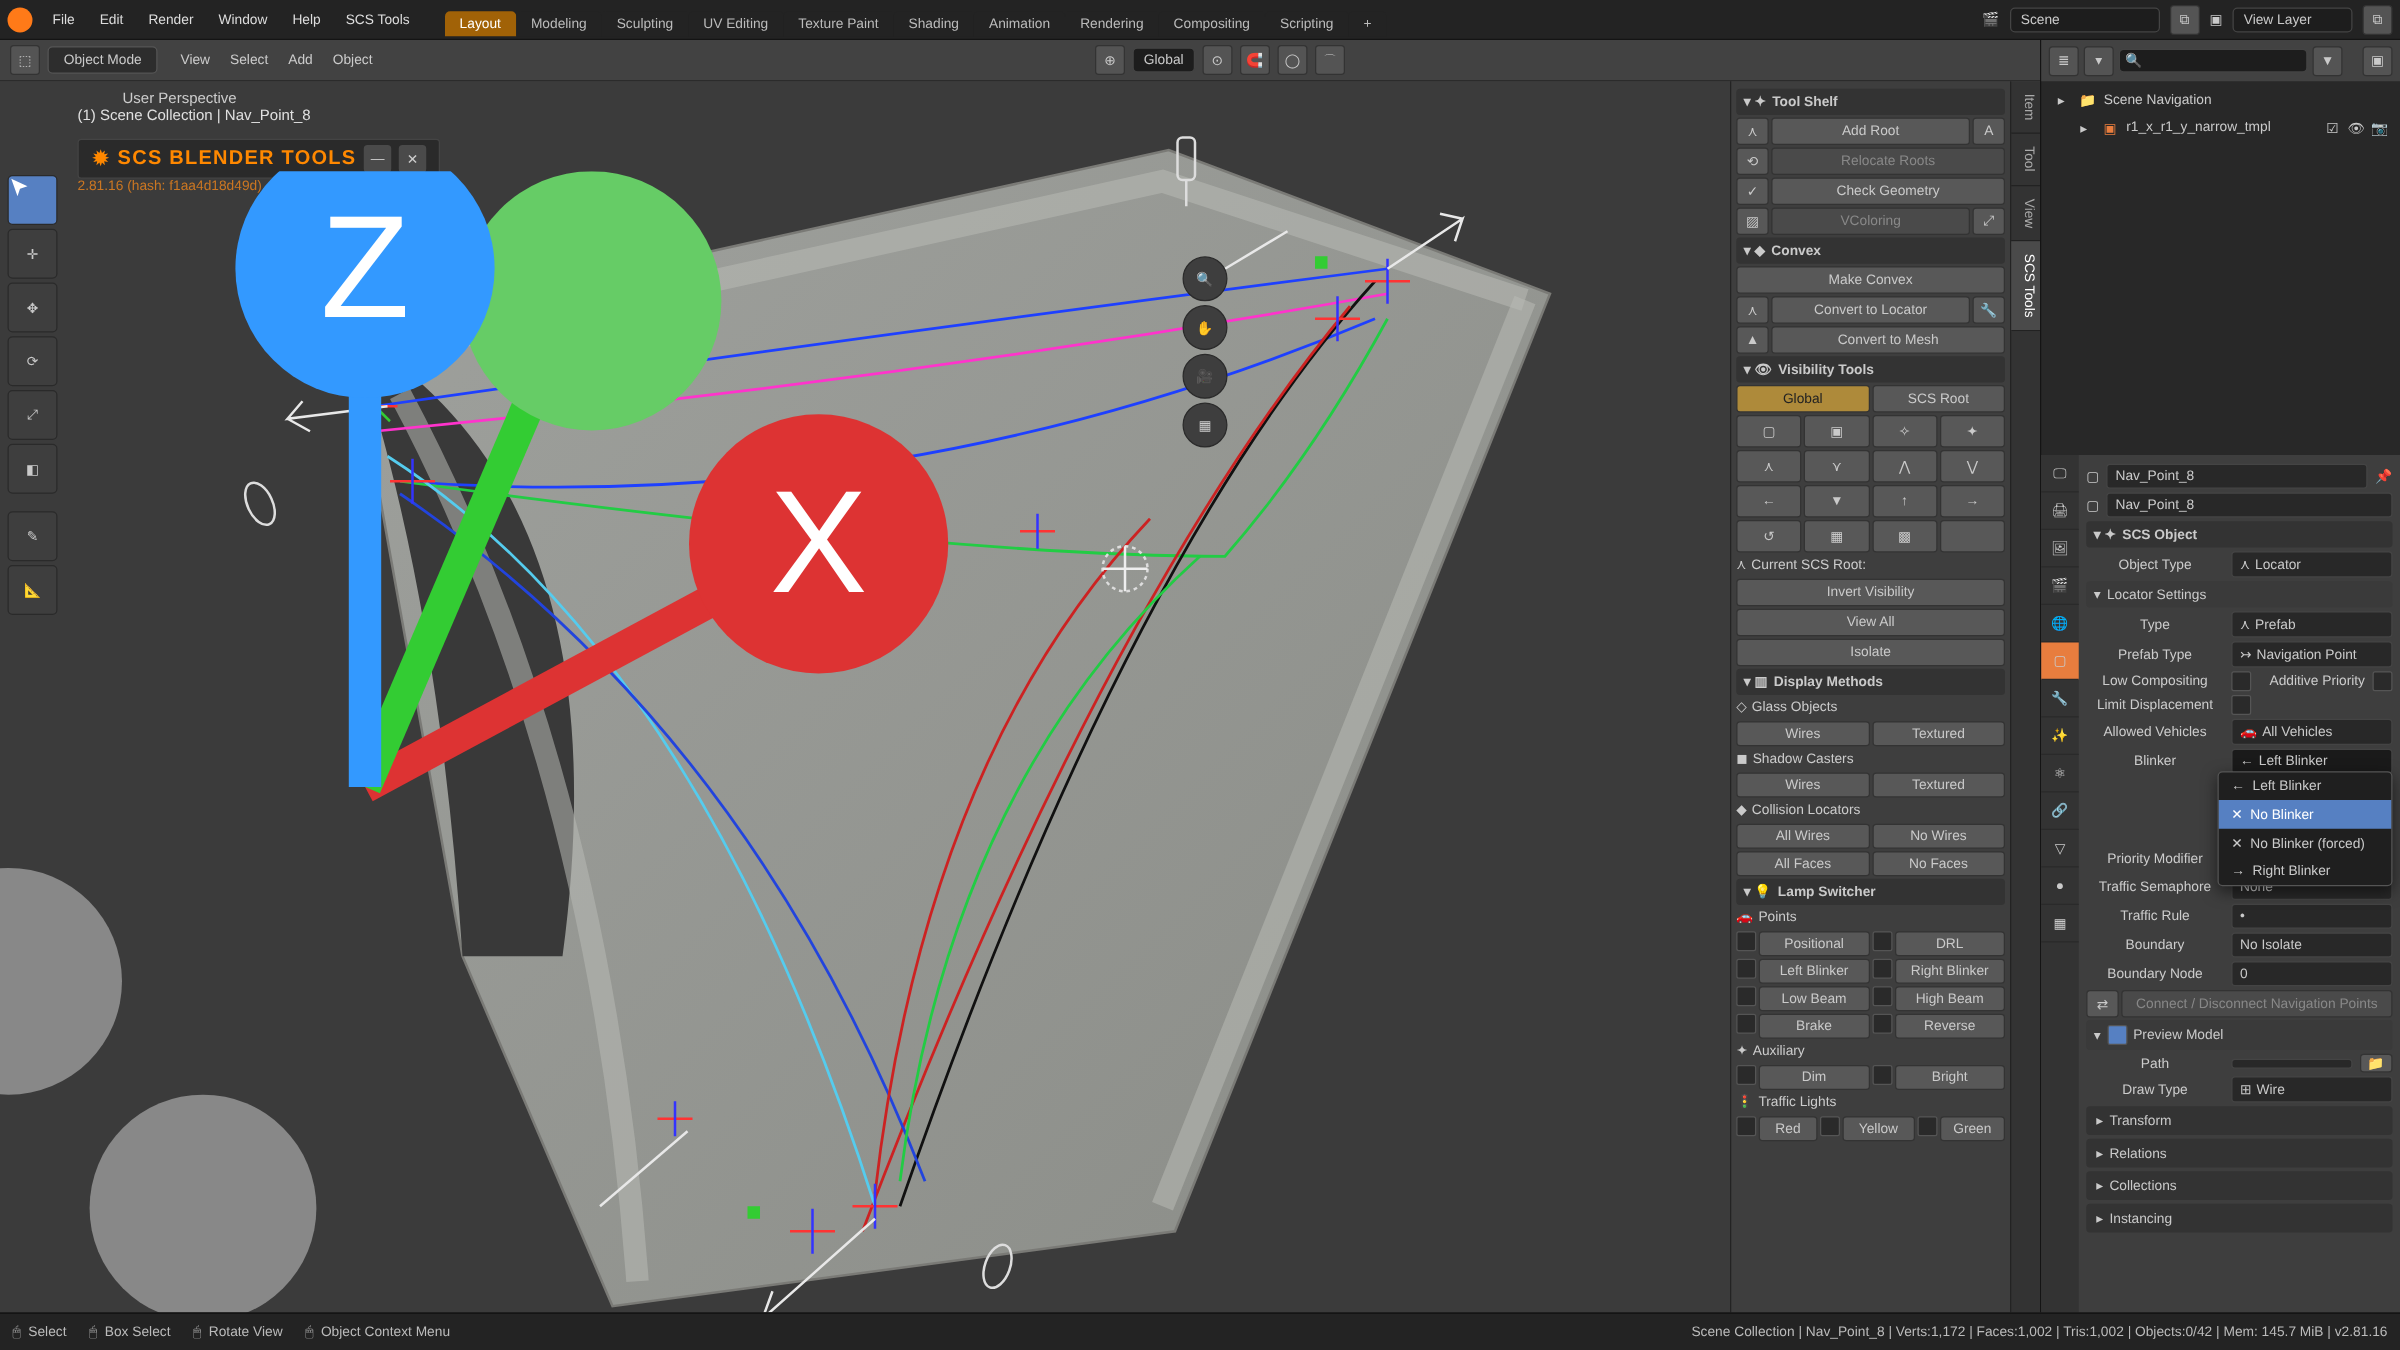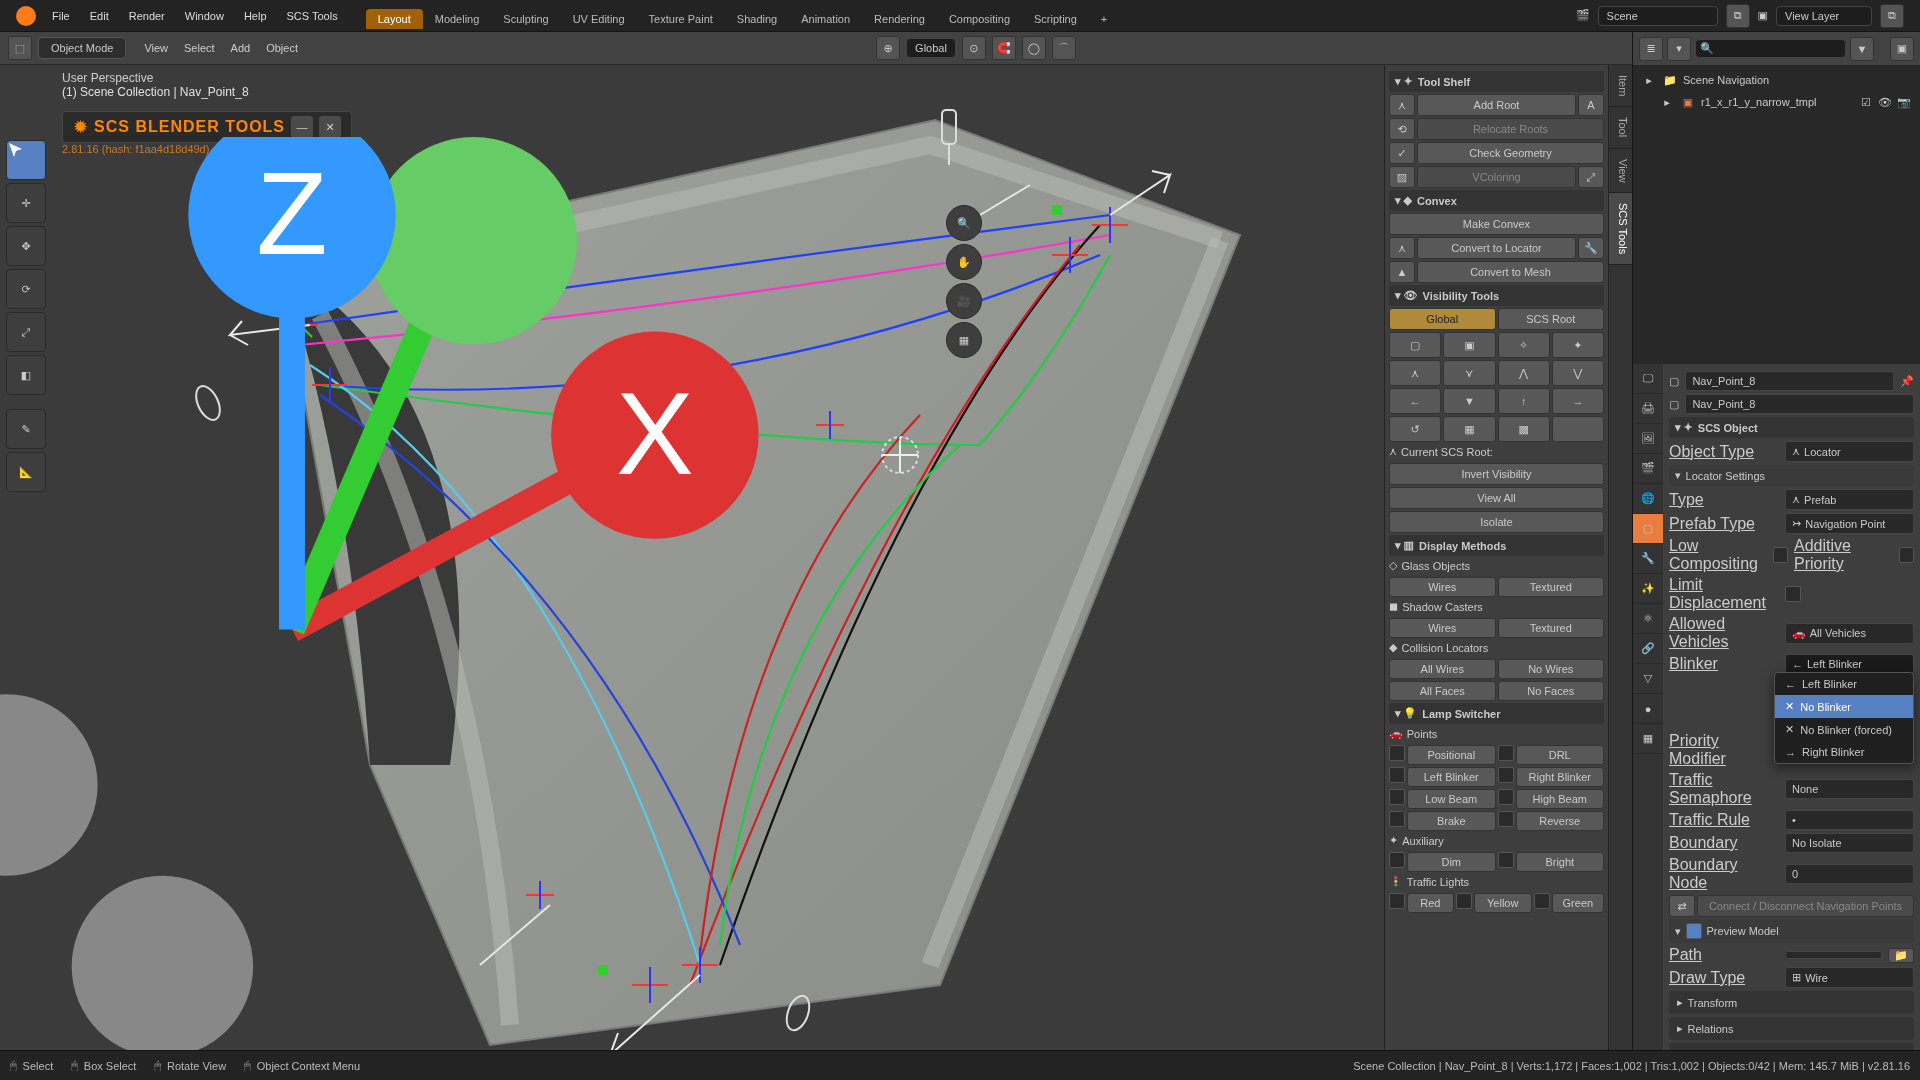--- a/index.html
+++ b/index.html
@@ -1,39 +1,39 @@
 <!DOCTYPE html>
 <html><head>
 <meta charset="utf-8">
 <style>
 * { margin:0; padding:0; box-sizing:border-box; font-family:"Segoe UI",Arial,sans-serif; }
 body { width:1920px; height:1080px; background:#393939; color:#cacaca; font-size:11px; overflow:hidden; position:relative; }
 
 
-.topbar { position:absolute; top:0; left:0; right:0; height:32px; background:#232323; display:flex; align-items:center; padding:0 16px; border-bottom:1px solid #141414; }
+.topbar { position:absolute; top:0; left:0; right:0; height:32px; background:#232323; display:flex; align-items:center; padding:0 6px; border-bottom:1px solid #141414; }
 .menu-item { padding:0 10px; line-height:32px; color:#ddd; cursor:pointer; }
 .tab { padding:4px 12px; border-radius:4px 4px 0 0; background:#232323; margin-top:6px; color:#bbb; cursor:pointer; }
 .tab.active { background:#a16207; color:#fff; }
 .topbar-right { margin-left:auto; display:flex; align-items:center; gap:8px; }
 .field { background:#1d1d1d; border-radius:4px; padding:3px 8px; border:1px solid #444; }
 
 
 .header2 { position:absolute; top:32px; left:0; right:0; height:33px; background:#424242; display:flex; align-items:center; padding:0 8px; border-bottom:1px solid #2b2b2b; }
 .mode-select { background:#2d2d2d; padding:4px 12px; border-radius:4px; border:1px solid #555; margin-right:10px; }
 .hdr-item { padding:0 8px; color:#ccc; cursor:pointer; }
 .header2-mid { margin-left:auto; display:flex; gap:6px; align-items:center; }
 .icon-btn { width:24px; height:24px; background:#545454; border-radius:3px; display:flex; align-items:center; justify-content:center; border:1px solid #333; }
 .icon-btn.on { background:#5680c2; }
 .icon-btn.yellow { background:#b0882f; }
 
 
 .viewport { position:absolute; top:65px; left:0; width:1384px; bottom:30px; background:#3b3b3b; overflow:hidden; }
 .viewport svg { width:100%; height:100%; }
 .overlay { position:absolute; top:6px; left:62px; color:#b0b0b0; font-size:12px; }
-.overlay .p1 { color:#ccc; }
+.overlay .p1 { color:#ccc;margin-left:36px; }
 .overlay .p2 { color:#e0e0e0; }
 .scs-badge { position:absolute; top:46px; left:62px; background:#2a2a2a; padding:4px 10px; border-radius:3px; display:flex; align-items:center; gap:6px; border:1px solid #444; }
 .scs-badge .title { color:#ff8800; font-weight:bold; font-size:16px; letter-spacing:1px; }
 .scs-badge .btn { width:22px; height:22px; background:#4a4a4a; border-radius:3px; display:flex; align-items:center; justify-content:center; color:#ccc; }
 .scs-sub { position:absolute; top:78px; left:62px; color:#cc7722; font-size:11px; }
 
 
 .tool-l { position:absolute; top:75px; left:6px; width:40px; display:flex; flex-direction:column; gap:3px; }
 .tool-l .tb { width:40px; height:40px; background:#3e3e3e; border-radius:4px; border:1px solid #2a2a2a; display:flex; align-items:center; justify-content:center; }
 .tool-l .tb.active { background:#5680c2; }
@@ -75,21 +75,21 @@
 .out-row.ind1 { padding-left:22px; }
 .out-row .actions { margin-left:auto; display:flex; gap:3px; }
 
 .props { position:absolute; top:364px; right:0; width:288px; bottom:30px; background:#3e3e3e; border-left:1px solid #141414; display:flex; }
 .props-tabs { width:30px; background:#333; display:flex; flex-direction:column; }
 .pt { height:30px; display:flex; align-items:center; justify-content:center; border-bottom:1px solid #2a2a2a; cursor:pointer; }
 .pt.sel { background:#e87d3e; }
 .props-body { flex:1; overflow-y:auto; padding:4px 6px; }
 .field2 { background:#282828; border:1px solid #444; border-radius:3px; padding:3px 6px; flex:1; }
 .prop-row { display:flex; align-items:center; margin:3px 0; gap:6px; }
-.prop-row .pl { width:110px; text-align:left; color:#ccc; font-size:16px;text-decoration:underline; }
+.prop-row .pl { width:110px; text-align:center; color:#ccc; font-size:11px; }
 .dropdown { flex:1; background:#282828; border:1px solid #444; border-radius:3px; padding:3px 6px; display:flex; align-items:center; gap:4px; }
 .dropdown.dark { background:#1a1a1a; }
 .menu-popup { position:absolute; background:#1f1f1f; border:1px solid #555; border-radius:4px; min-width:140px; box-shadow:0 4px 12px rgba(0,0,0,.5); z-index:50; }
 .menu-popup .mi { padding:5px 10px; display:flex; gap:6px; align-items:center; }
 .menu-popup .mi:hover, .menu-popup .mi.hov { background:#5680c2; color:#fff; }
 .collapsed-sec { background:#333; padding:5px 8px; border-radius:3px; margin-top:3px; display:flex; align-items:center; gap:5px; cursor:pointer; }
 
 
 .status { position:absolute; bottom:0; left:0; right:0; height:30px; background:#232323; display:flex; align-items:center; padding:0 10px; gap:18px; border-top:1px solid #111; }
 .status .grp { display:flex; align-items:center; gap:6px; color:#bbb; }

